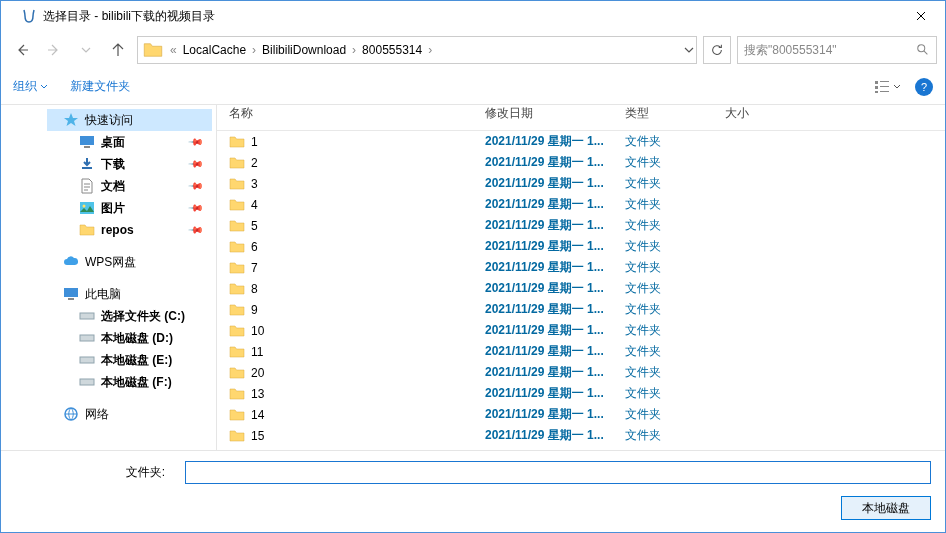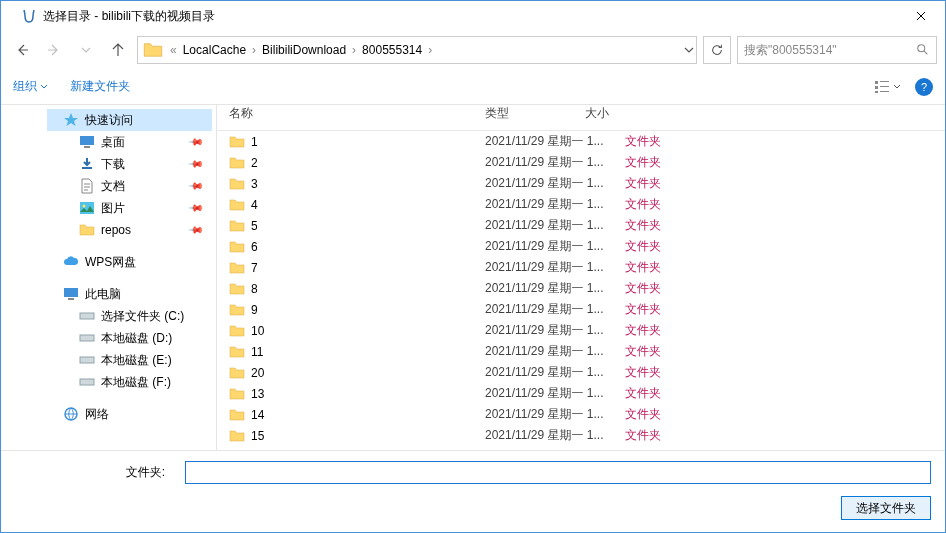--- a/index.html
+++ b/index.html
@@ -23,37 +23,37 @@
 
 .toolbar { height: 36px; display: flex; align-items: center; padding: 0 12px; border-bottom: 1px solid #e5e5e5; }
 .toolbar .tb-btn { color: #1976d2; margin-right: 22px; display: flex; align-items: center; }
 .toolbar .tb-right { margin-left: auto; display: flex; align-items: center; gap: 14px; }
 .view-btn { display: flex; align-items: center; gap: 3px; color: #555; }
 .help-ico { width: 18px; height: 18px; border-radius: 50%; background: #1976d2; color: #fff; display: flex; align-items: center; justify-content: center; font-size: 11px; }
 
 .body-area { flex: 1; display: flex; min-height: 0; }
 .sidebar { width: 174px; border-right: 1px solid #e5e5e5; overflow-y: auto; padding: 4px 4px; margin-left: 42px; }
 .side-item { height: 22px; display: flex; align-items: center; padding-left: 16px; gap: 6px; position: relative; }
-.side-item.sub { padding-left: 32px; }
+.side-item.sub { padding-left: 32px; font-weight: bold; }
 .side-item.active { background: #cde8ff; }
 .side-ico { width: 16px; height: 16px; flex-shrink: 0; }
 .pin { position: absolute; right: 10px; font-size: 10px; color: #888; transform: rotate(45deg); }
 .side-sep { height: 10px; }
 
 .file-area { flex: 1; display: flex; flex-direction: column; min-height: 0; }
 .columns { height: 26px; display: flex; align-items: flex-start; border-bottom: 1px solid #e8e8e8; padding-left: 12px; color: #444; }
 .col-name { width: 256px; }
 .col-date { width: 140px; }
 .col-type { width: 100px; }
 .col-size { flex: 1; }
 .file-list { flex: 1; overflow-y: auto; }
 .file-row { height: 21px; display: flex; align-items: center; padding-left: 12px; }
 .file-row .fname { width: 256px; display: flex; align-items: center; gap: 6px; }
-.file-row .fdate { width: 140px; color: #404040; }
-.file-row .ftype { width: 100px; color: #be185d; }
+.file-row .fdate { width: 140px; color: #0369a1; font-weight: bold; }
+.file-row .ftype { width: 100px; color: #0369a1; }
 .folder-ico-sm { width: 16px; height: 16px; flex-shrink: 0; }
 
 .footer { border-top: 1px solid #e5e5e5; padding: 10px 14px 12px; }
 .input-row { display: flex; align-items: center; gap: 20px; margin-bottom: 12px; }
 .input-row label { width: 150px; text-align: right; }
 .input-row input { flex: 1; height: 23px; border: 1px solid #1976d2; padding: 0 4px; outline: none; }
 .btn-row { display: flex; justify-content: flex-end; gap: 8px; }
 .btn { width: 90px; height: 24px; border: 1px solid #adadad; background: #e1e1e1; display: flex; align-items: center; justify-content: center; }
 .btn.primary { border: 1px solid #0078d7; background: #e5f1fb; }
 
@@ -246,20 +246,21 @@
           <circle cx="8" cy="8" r="6" fill="none" stroke="#3f8fd9" stroke-width="1.5"></circle>
           <path d="M2 8 h12 M8 2 c3 3 3 9 0 12 M8 2 c-3 3 -3 9 0 12" fill="none" stroke="#3f8fd9"></path>
         </svg>
         <span>网络</span>
       </div>
   </div>
 
   <div class="file-area">
     <div class="columns">
       <div class="col-name">名称</div>
+      <div class="col-date">修改日期</div>
       <div class="col-type">类型</div>
       <div class="col-size">大小</div>
     </div>
     <div class="file-list" id="file-list">
         <div class="file-row">
           <div class="fname">
             <svg class="folder-ico-sm" viewBox="0 0 16 16">
               <path class="folder-svg" d="M1 3 h5 l1.5 2 H15 v8 H1 z"></path>
             </svg>
             <span>1</span>
@@ -410,15 +411,15 @@
       </div>
   </div>
 </div>
 
 <div class="footer">
   <div class="input-row">
     <label>文件夹:</label>
     <input type="text" style="">
   </div>
   <div class="btn-row">
-    <div class="btn primary">选择文件夹</div>
+    <div class="btn primary">本地磁盘</div>
   </div>
 </div>
 
 </body></html>

